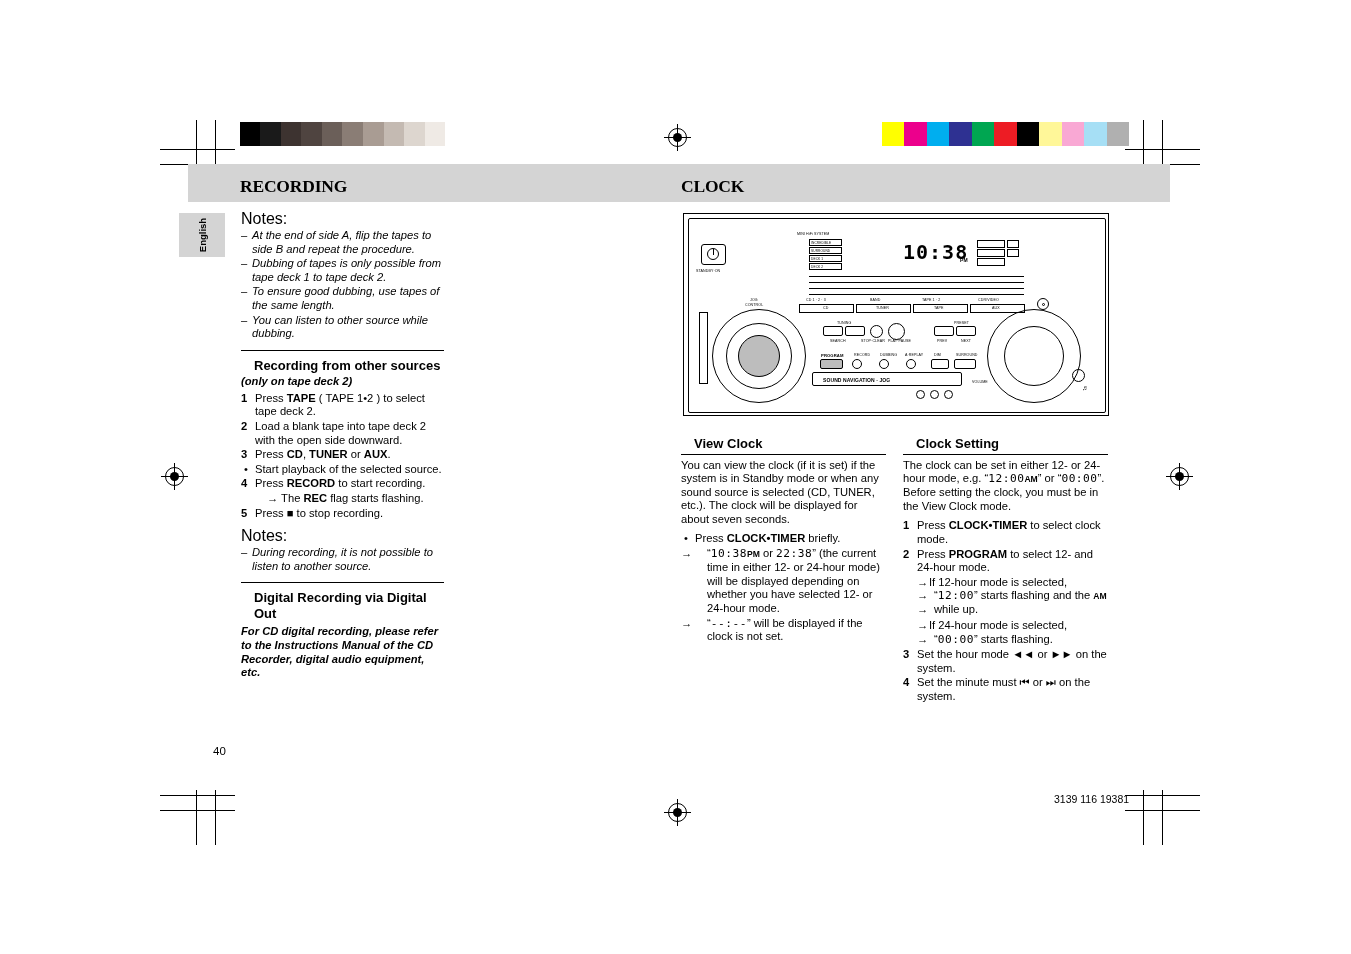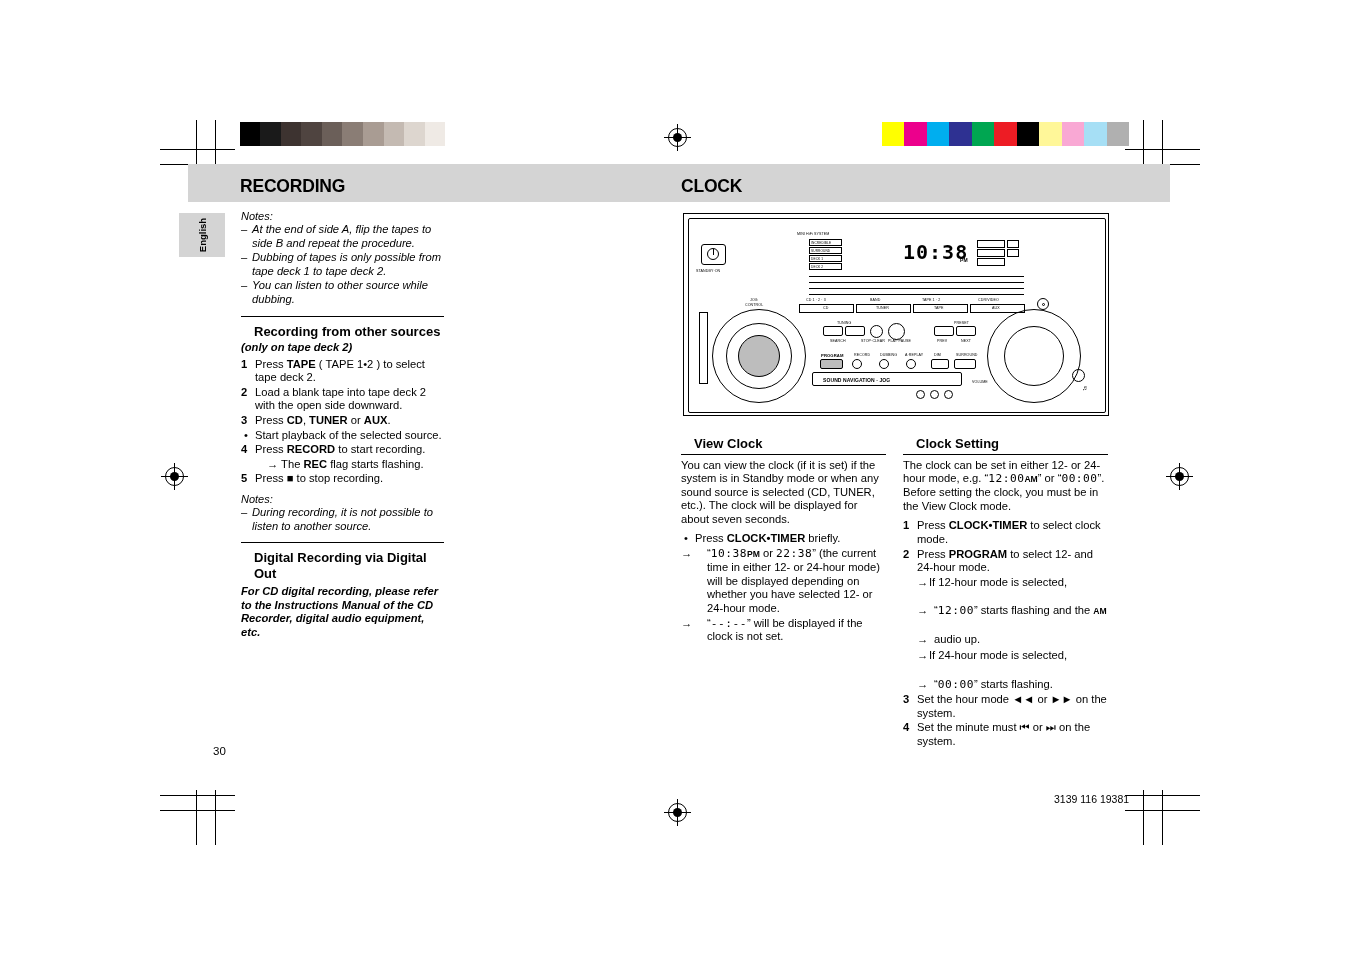--- a/index.html
+++ b/index.html
@@ -58,20 +58,21 @@
     left: 188px; top: 164px;
     width: 982px; height: 38px;
     background: #d4d4d4;
   }
   .header-title {
     position: absolute;
     font-weight: bold;
     font-size: 17.5px;
     letter-spacing: -0.2px;
     color: #000;
+    font-family: Liberation Serif, serif;
   }
   #hdr-left  { left: 240px; top: 176px; }
   #hdr-right { left: 681px; top: 176px; }
 
   
   .lang-tab {
     position: absolute;
     left: 179px; top: 213px;
     width: 46px; height: 44px;
     background: #d4d4d4;
@@ -109,21 +110,21 @@
   .rule {
     border-top: 1.1px solid #000;
     margin-top: 9px;
     margin-bottom: 3px;
   }
   .rule-thin {
     border-top: 0.9px solid #000;
     margin-bottom: 4px;
   }
 
-  .notes-label { font-style: italic; font-size: 11px; margin-bottom: 1px; }
+  .notes-label { font-size: 16px; margin-bottom: 1px; }
 
   ul.dash { list-style: none; margin: 0; padding: 0; }
   ul.dash li {
     position: relative;
     padding-left: 11px;
     font-style: italic;
     font-size: 11.2px;
     line-height: 13.6px;
     margin-bottom: 1px;
   }
@@ -164,21 +165,21 @@
     position: relative;
     padding-left: 14px;
     font-size: 11.2px;
     line-height: 13.6px;
   }
   .arrow::before {
     content: "\2192";
     position: absolute;
     left: 0px; top: 0;
   }
-  .sub-bullet { position: relative; padding-left: 26px; font-size: 11.2px; line-height: 13.6px; margin-top: 15px; }
+  .sub-bullet { position: relative; padding-left: 26px; font-size: 11.2px; line-height: 13.6px; }
   .sub-bullet::before { content: "\2192"; position: absolute; left: 14px; top: 0; }
 
   .lcd {
     font-family: "DejaVu Sans Mono", monospace;
     letter-spacing: 0.5px;
   }
   .sup-small { font-size: 8.6px; font-weight: bold; vertical-align: 0.5px; }
 
   .para { font-size: 11.2px; line-height: 13.6px; margin-bottom: 6px; }
 
@@ -295,20 +296,21 @@
 
   <div class="lang-tab">
     <span>English</span>
   </div>
 
   <div class="col" id="col1">
     <div class="notes-label">Notes:</div>
     <ul class="dash">
       <li>At the end of side A, flip the tapes to side B and repeat the procedure.</li>
       <li>Dubbing of tapes is only possible from tape deck 1 to tape deck 2.</li>
+      <li>To ensure good dubbing, use tapes of the same length.</li>
       <li>You can listen to other source while dubbing.</li>
     </ul>
 
     <div class="rule"></div>
     <h3 class="sec">Recording from other sources</h3>
     <div class="ital body-txt" style="margin-bottom:3px;">(only on tape deck 2)</div>
 
     <ol class="steps">
       <li><span class="num">1</span><span>Press <b>TAPE</b> ( TAPE 1•2 ) to select tape deck 2.</span></li>
       <li><span class="num">2</span><span>Load a blank tape into tape deck 2 with the open side downward.</span></li>
@@ -361,21 +363,21 @@
 
     <div class="sub-bullet" style="margin-top:1px;">
       <span>If 12-hour mode is selected,</span>
     </div>
     <div class="sub-bullet" style="padding-left:31px;">
       <span style="position:absolute;left:14px;top:0;">&nbsp;</span>
       <span>“</span><span class="lcd">12:00</span><span>” starts flashing and the </span><span class="sup-small">AM</span>
     </div>
     <div class="sub-bullet" style="padding-left:31px;">
       <span style="position:absolute;left:14px;top:0;">&nbsp;</span>
-      <span>audio up.</span>
+      <span>while up.</span>
     </div>
 
     <div class="sub-bullet" style="margin-top:2px;">
       <span>If 24-hour mode is selected,</span>
     </div>
     <div class="sub-bullet" style="padding-left:31px;">
       <span style="position:absolute;left:14px;top:0;">&nbsp;</span>
       <span>“</span><span class="lcd">00:00</span><span>” starts flashing.</span>
     </div>
 
@@ -483,16 +485,16 @@
     <div class="dv dv-round" style="left:303px; top:95px; width:94px; height:94px;"></div>
     <div class="dv dv-round" style="left:320px; top:112px; width:60px; height:60px;"></div>
     <div class="dv dv-txt" style="left:288px; top:166px;">VOLUME</div>
 
     <div class="dv dv-round" style="left:388px; top:155px; width:13px; height:13px;"></div>
     <div class="dv dv-txt" style="left:398px; top:170px; font-size:7px;">♬</div>
 
     <div class="dv dv-box" style="left:15px; top:98px; width:9px; height:72px;"></div>
   </div>
 
-  <div class="pagenum">30</div>
+  <div class="pagenum">40</div>
   <div class="doccode">3139 116 19381</div>
 
 </div>
 
 </body></html>

